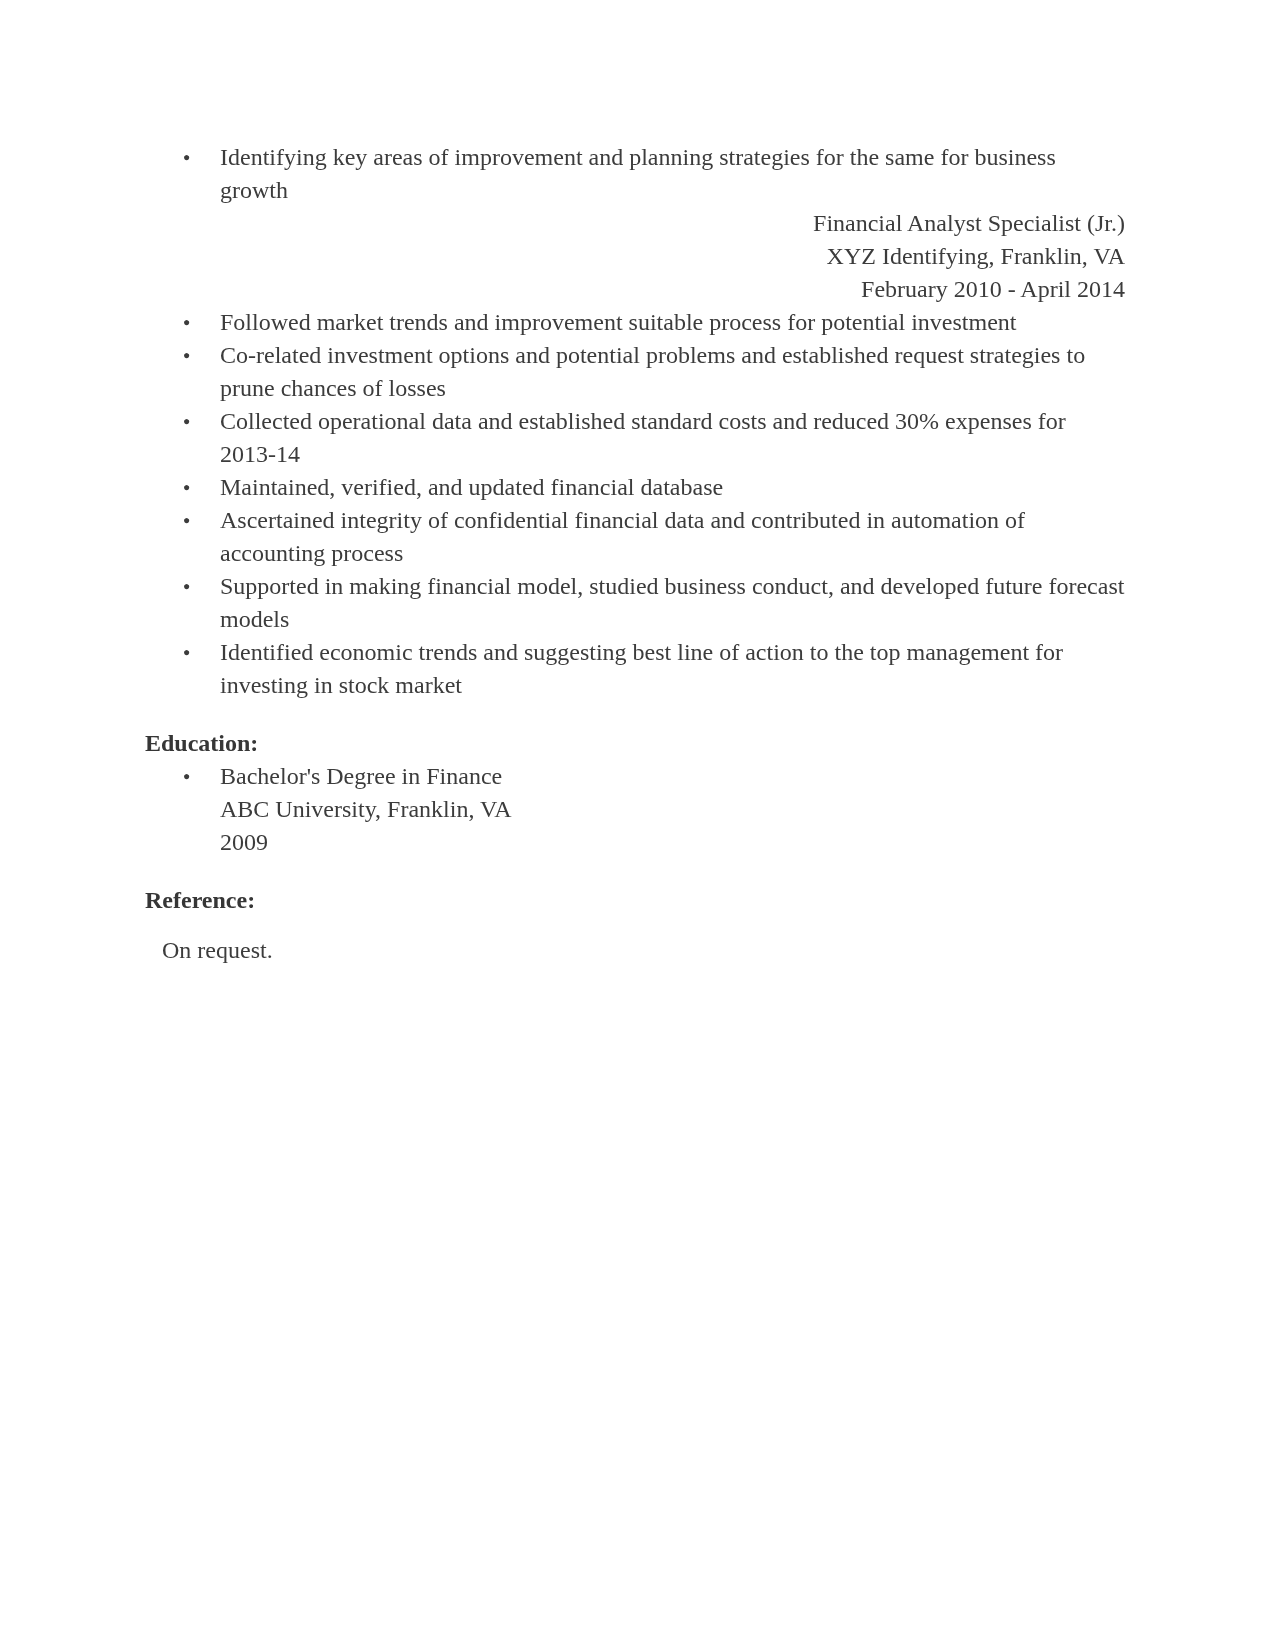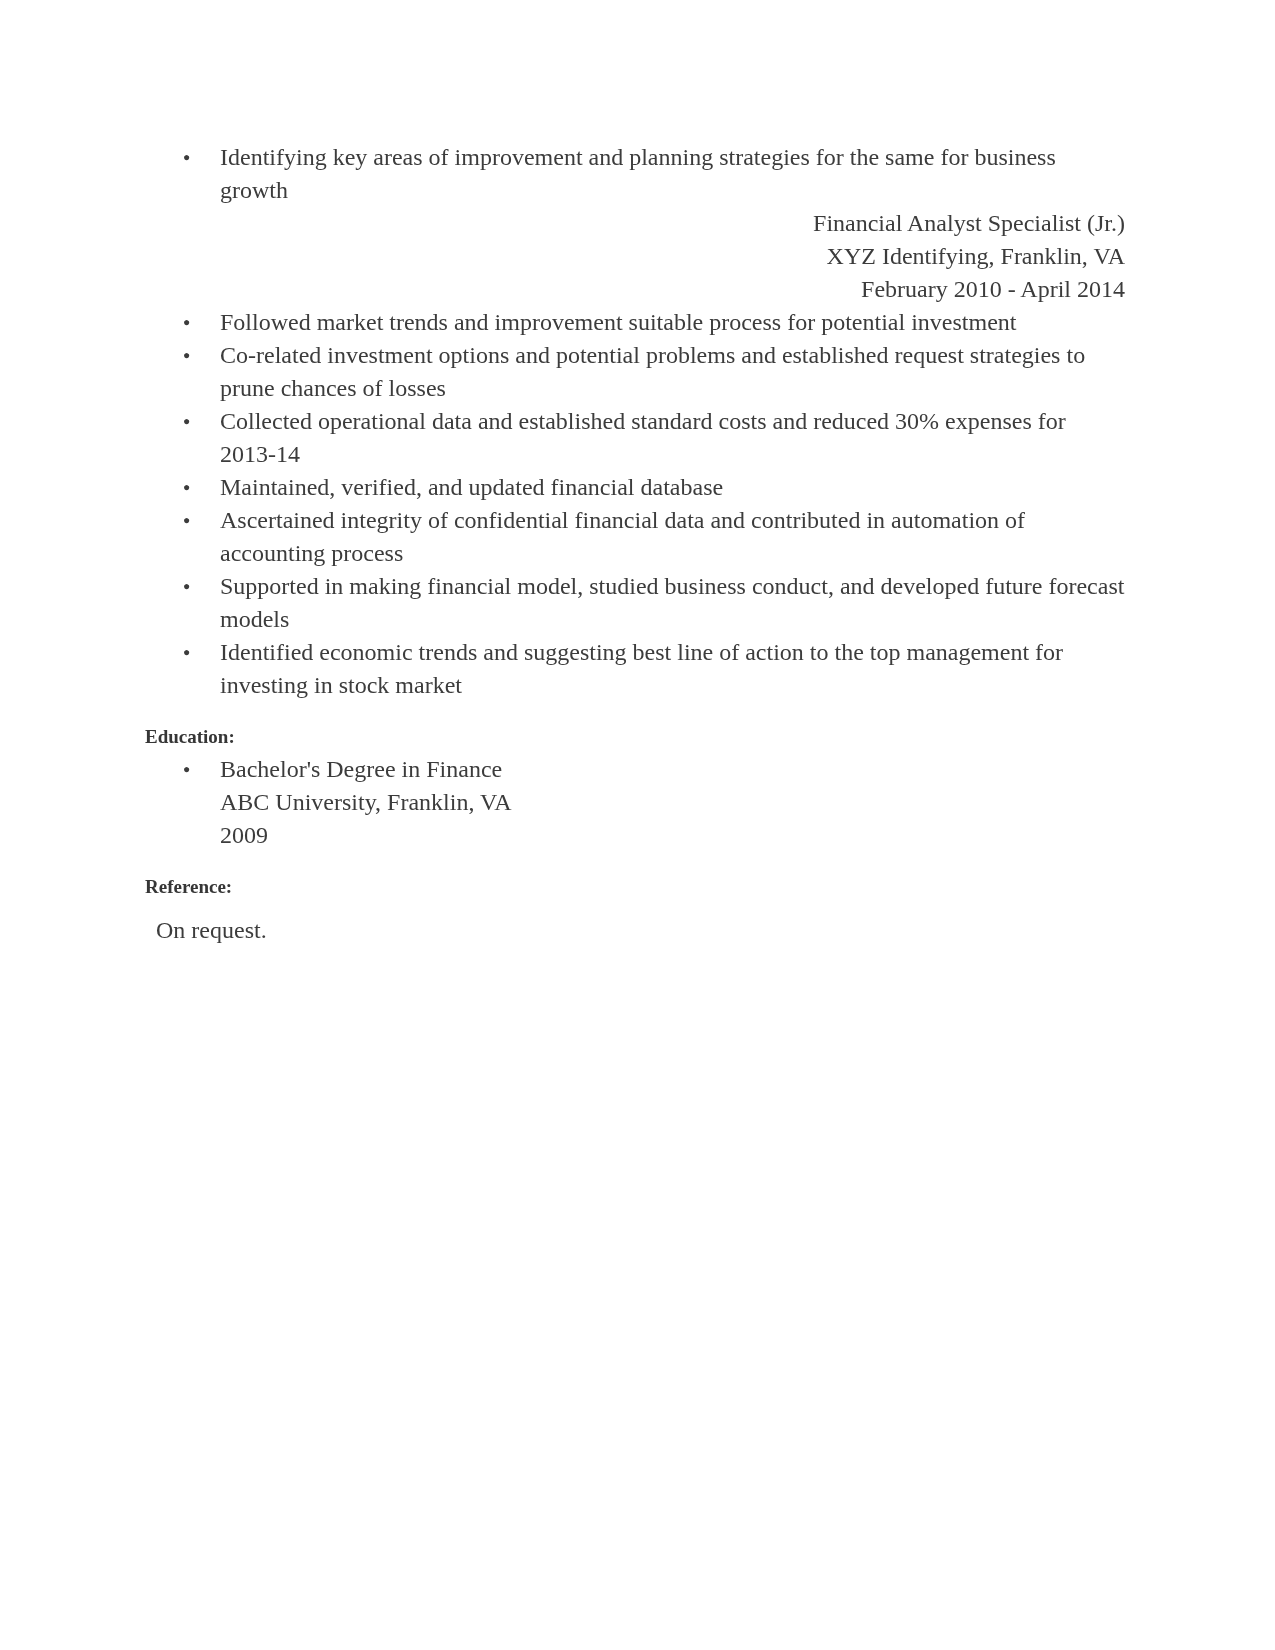--- a/index.html
+++ b/index.html
@@ -46,28 +46,28 @@
     margin-bottom: 20px;
   }
   .job-header {
     margin: 0;
     text-align: right;
   }
   .line {
     display: block;
   }
   h3.section-heading {
-    font-size: 19px;
+    font-size: 24px;
     line-height: 33px;
     font-weight: bold;
     color: #363636;
-    margin: 18px 0 0 0;
+    margin: 25px 0 0 0;
   }
   p.plain {
-    margin: 11px;
+    margin: 17px;
   }
 </style>
 </head>
 <body>
 
 <div class="page">
   <div class="content">
 
     <ul class="bullets block-gap">
       <li>

